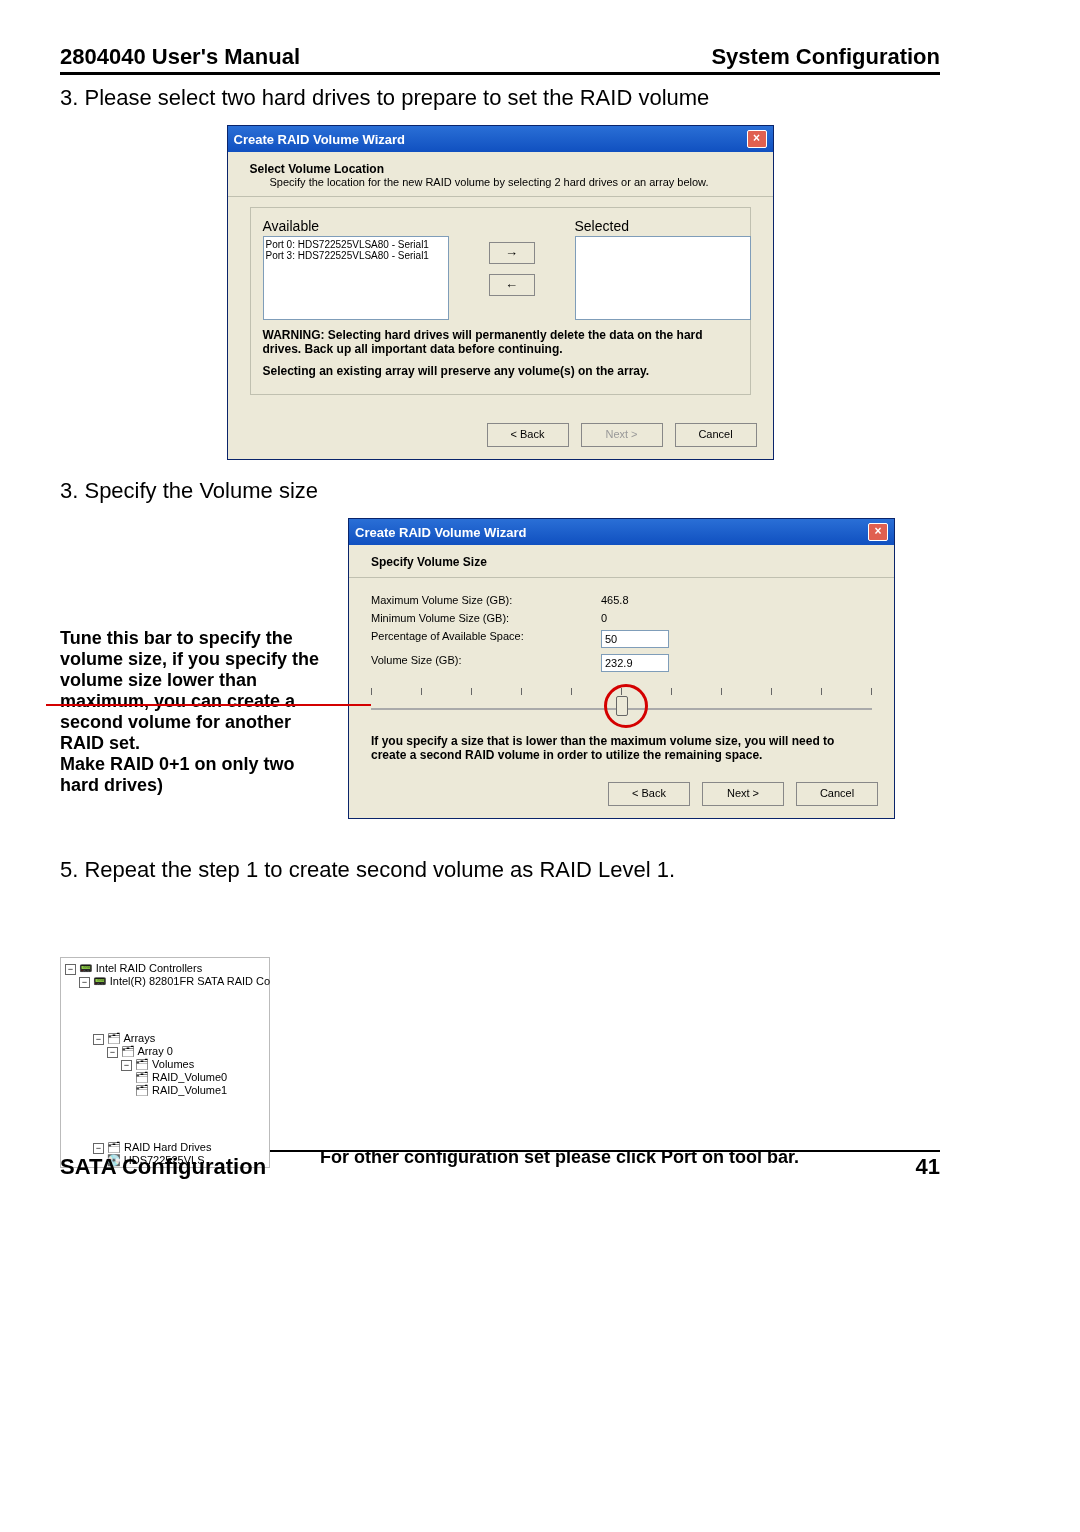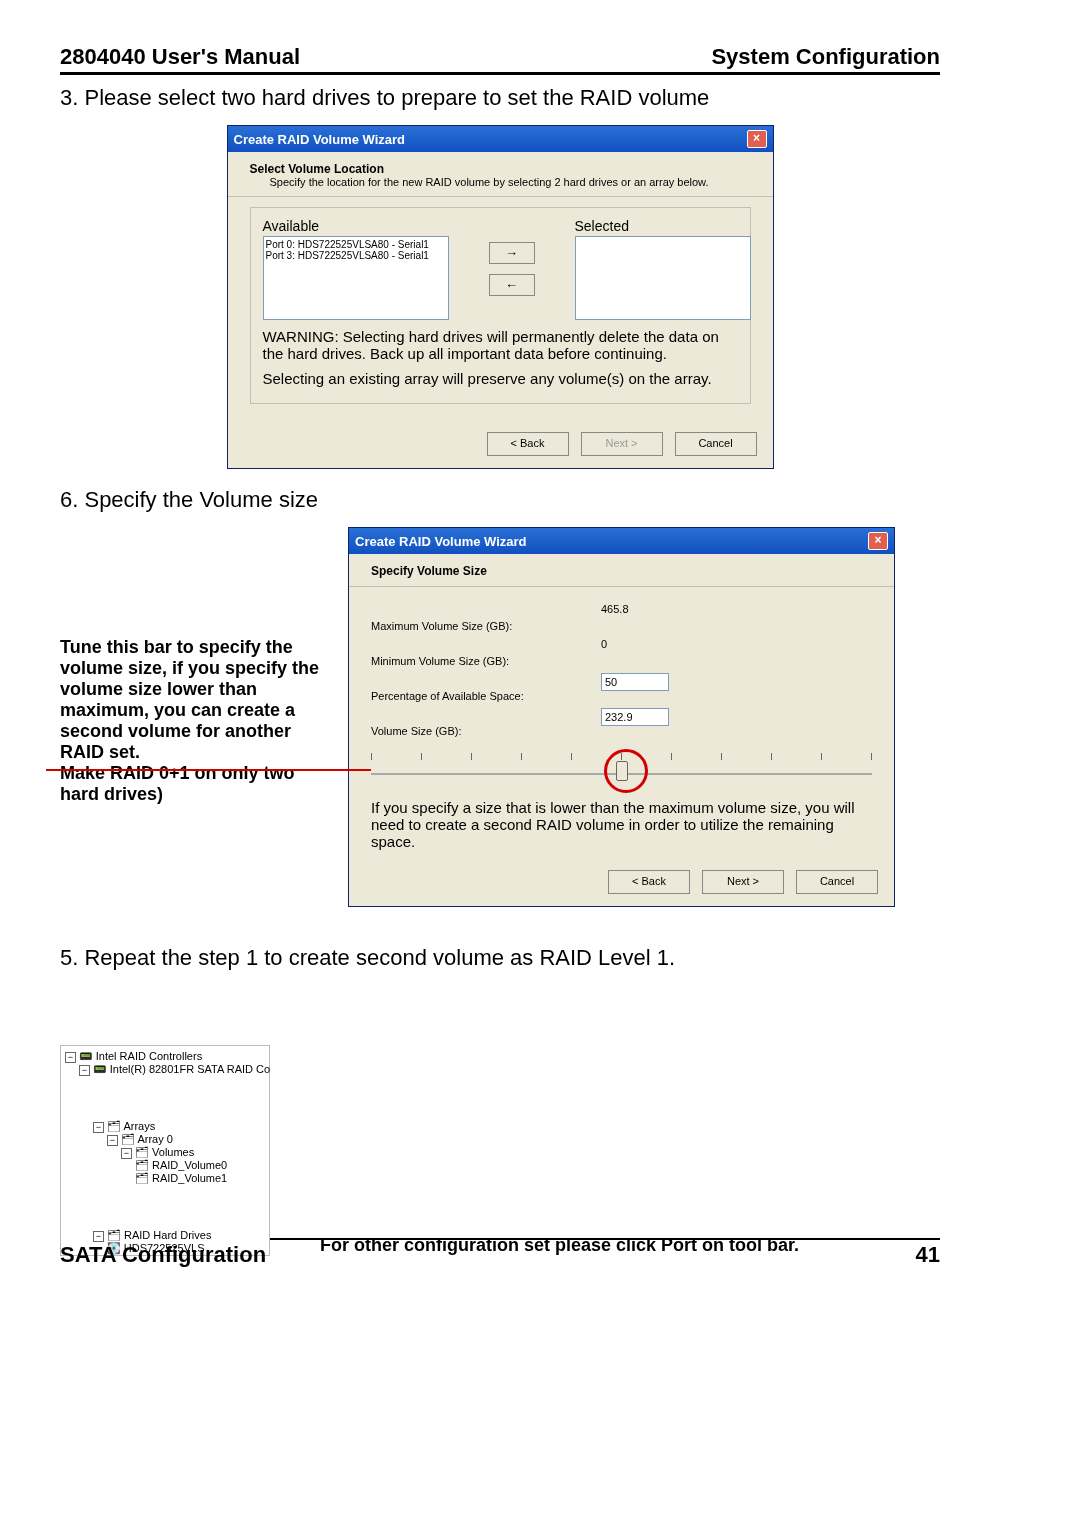--- a/index.html
+++ b/index.html
@@ -93,21 +93,21 @@
   }
   .mbtn {
     width: 44px;
     height: 20px;
     border: 1px solid #888;
     background: #ece9d8;
     text-align: center;
     font-size: 13px;
     line-height: 17px;
   }
-  .warn { font-size: 15px; margin-top: 8px; }
+  .warn { font-size: 12px; margin-top: 8px; font-weight: bold; }
   .btnrow {
     display: flex;
     justify-content: flex-end;
     gap: 12px;
     padding: 6px 16px 12px 16px;
   }
   .winbtn {
     width: 80px;
     height: 22px;
     border: 1px solid #888;
@@ -120,21 +120,21 @@
   .row2 { display: flex; align-items: flex-start; }
   .side-note {
     width: 270px;
     font-weight: bold;
     font-size: 18px;
     padding-right: 18px;
     margin-top: 110px;
   }
   .dialog2 { width: 545px; }
   .fieldrow { display: flex; margin: 6px 0; font-size: 11px; }
-  .flabel { width: 230px; margin-top: 17px; }
+  .flabel { width: 230px; }
   .fval { }
   .tinput {
     border: 1px solid #7f9db9;
     background: #fff;
     width: 60px;
     height: 16px;
     font-size: 11px;
     padding: 0 3px;
   }
   .slider-area {
@@ -258,21 +258,21 @@
         <div class="warn">Selecting an existing array will preserve any volume(s) on the array.</div>
       </div>
     </div>
     <div class="btnrow">
       <div class="winbtn">&lt; Back</div>
       <div class="winbtn disabled">Next &gt;</div>
       <div class="winbtn">Cancel</div>
     </div>
   </div>
 
-  <div class="body-text">6. Specify the Volume size</div>
+  <div class="body-text">3. Specify the Volume size</div>
 
   <div class="row2">
     <div class="side-note" style="white-space:pre-line">Tune this bar to specify the volume size, if you specify the volume size lower than maximum, you can create a second volume for another RAID set.
 Make RAID 0+1 on only two hard drives)</div>
 
     <div class="dialog dialog2" style="margin:0">
       <div class="titlebar">
         <span>Create RAID Volume Wizard</span>
         <div class="closebtn">×</div>
       </div>

